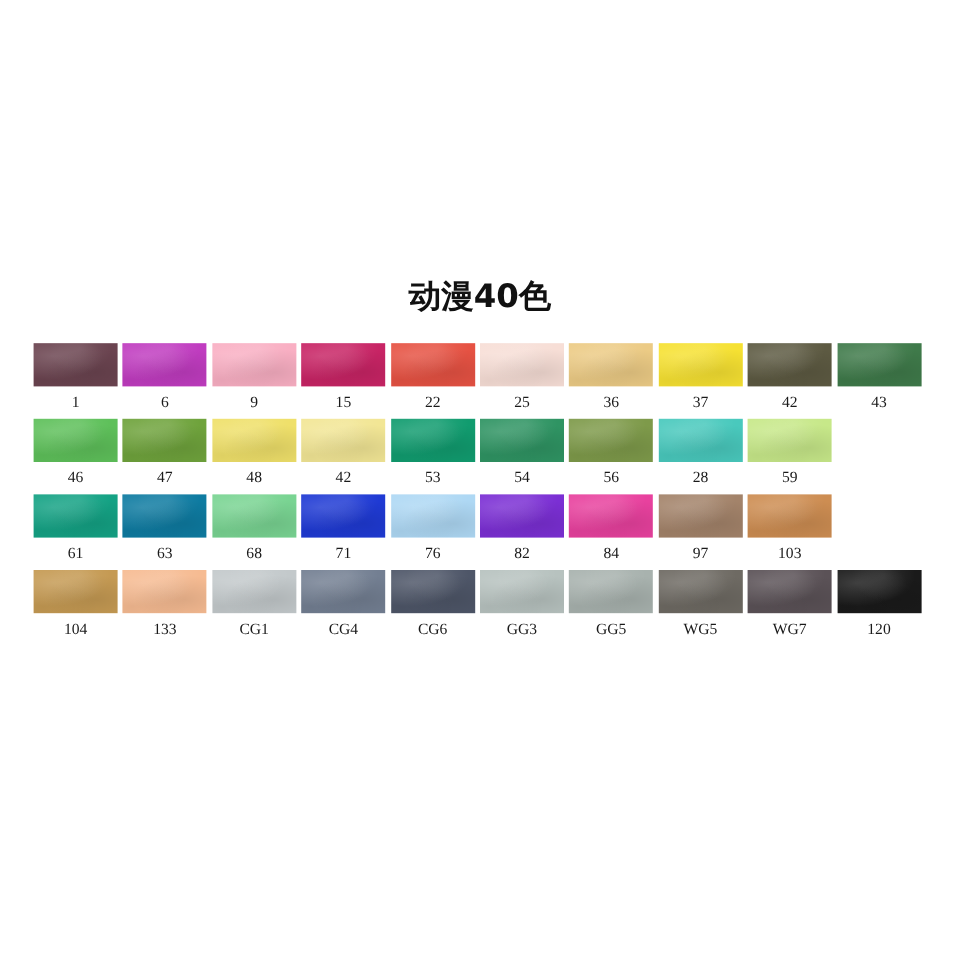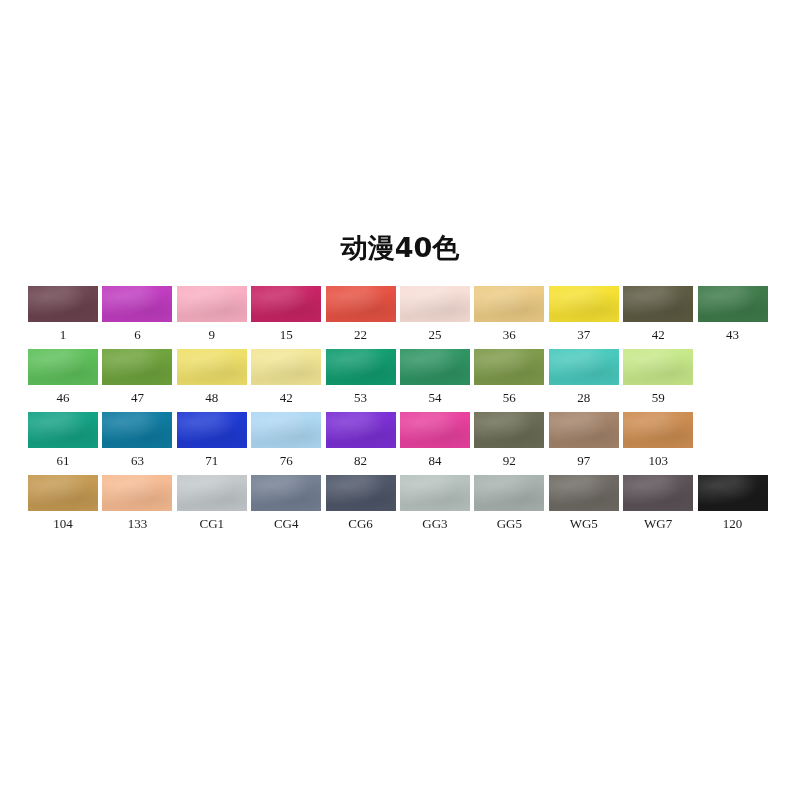--- a/index.html
+++ b/index.html
@@ -171,40 +171,40 @@
       <div class="swatch-row">
         <div class="swatch-cell">
           <div class="swatch-chip" style="background-color: rgb(20, 162, 132);"></div>
           <div class="swatch-label">61</div>
         </div>
         <div class="swatch-cell">
           <div class="swatch-chip" style="background-color: rgb(14, 123, 161);"></div>
           <div class="swatch-label">63</div>
         </div>
         <div class="swatch-cell">
+          <div class="swatch-chip" style="background-color: rgb(121, 212, 146);"></div>
+          <div class="swatch-label">68</div>
+        </div>
+        <div class="swatch-cell">
           <div class="swatch-chip" style="background-color: rgb(31, 58, 212);"></div>
           <div class="swatch-label">71</div>
         </div>
         <div class="swatch-cell">
           <div class="swatch-chip" style="background-color: rgb(174, 216, 244);"></div>
           <div class="swatch-label">76</div>
         </div>
         <div class="swatch-cell">
           <div class="swatch-chip" style="background-color: rgb(123, 47, 212);"></div>
           <div class="swatch-label">82</div>
         </div>
         <div class="swatch-cell">
           <div class="swatch-chip" style="background-color: rgb(232, 65, 158);"></div>
           <div class="swatch-label">84</div>
         </div>
         <div class="swatch-cell">
-          <div class="swatch-chip" style="background-color: rgb(107, 108, 85);"></div>
-          <div class="swatch-label">92</div>
-        </div>
-        <div class="swatch-cell">
           <div class="swatch-chip" style="background-color: rgb(163, 131, 106);"></div>
           <div class="swatch-label">97</div>
         </div>
         <div class="swatch-cell">
           <div class="swatch-chip" style="background-color: rgb(205, 141, 82);"></div>
           <div class="swatch-label">103</div>
         </div>
       </div>
       <div class="swatch-row">
         <div class="swatch-cell">

